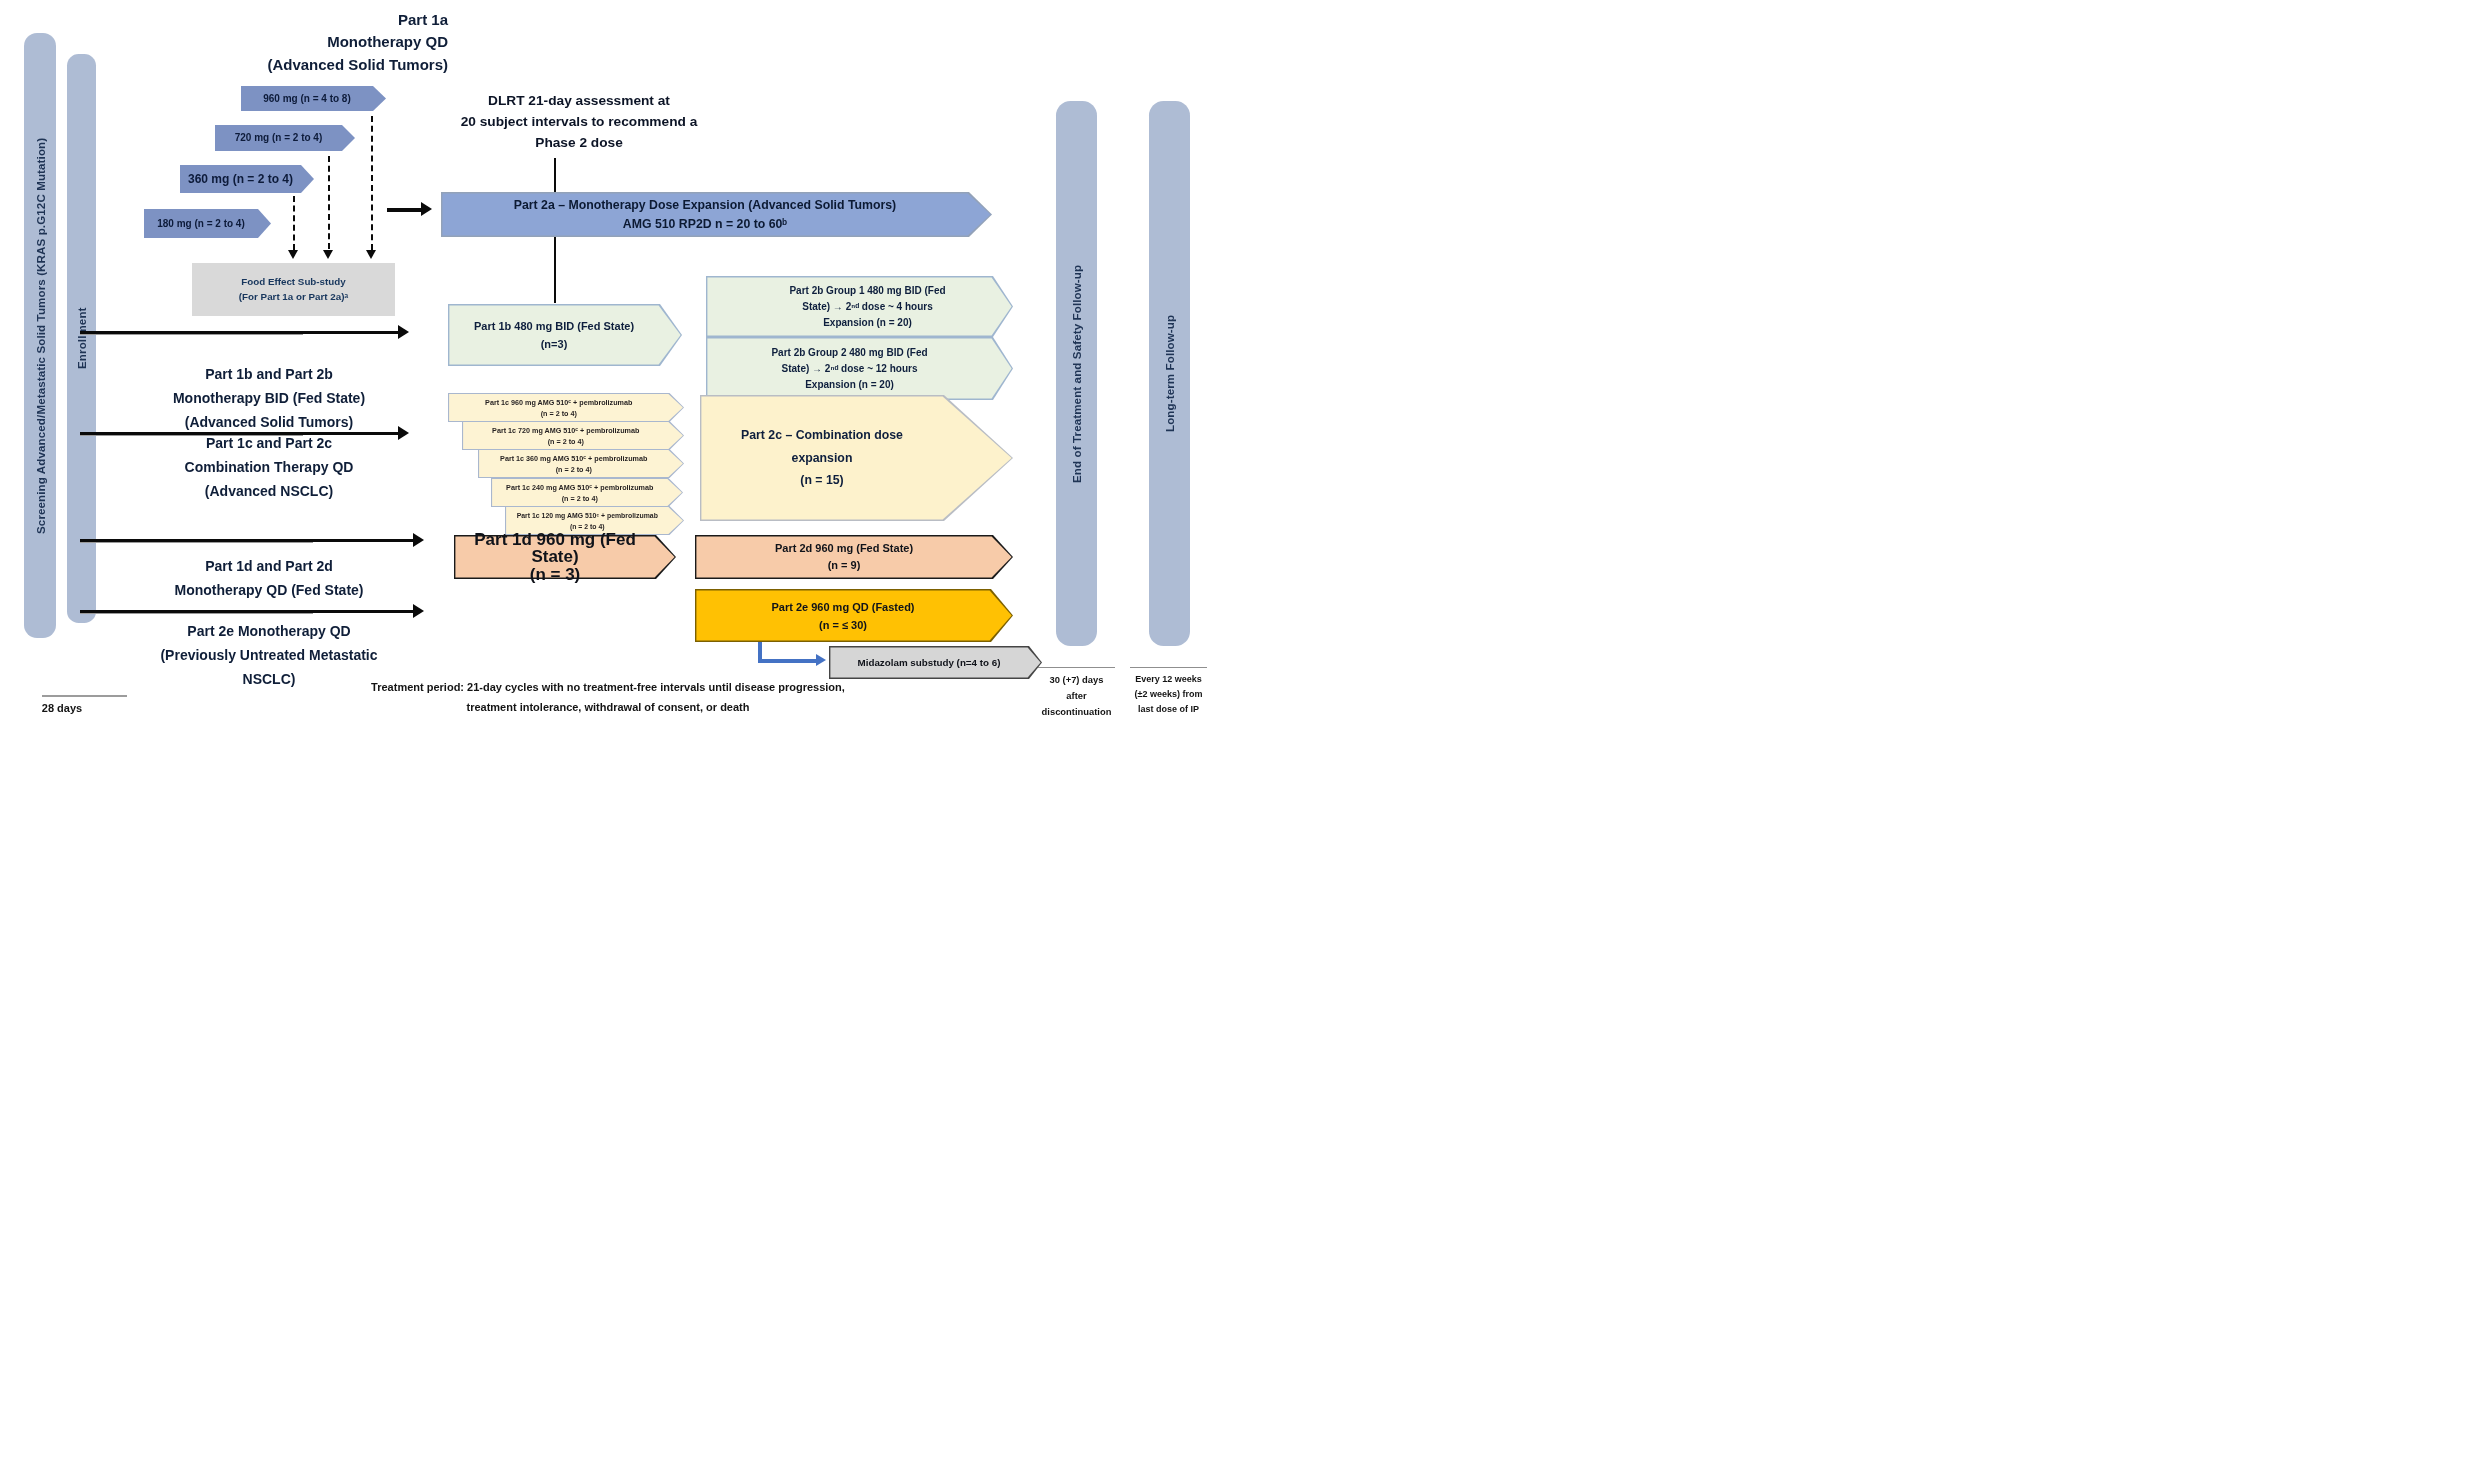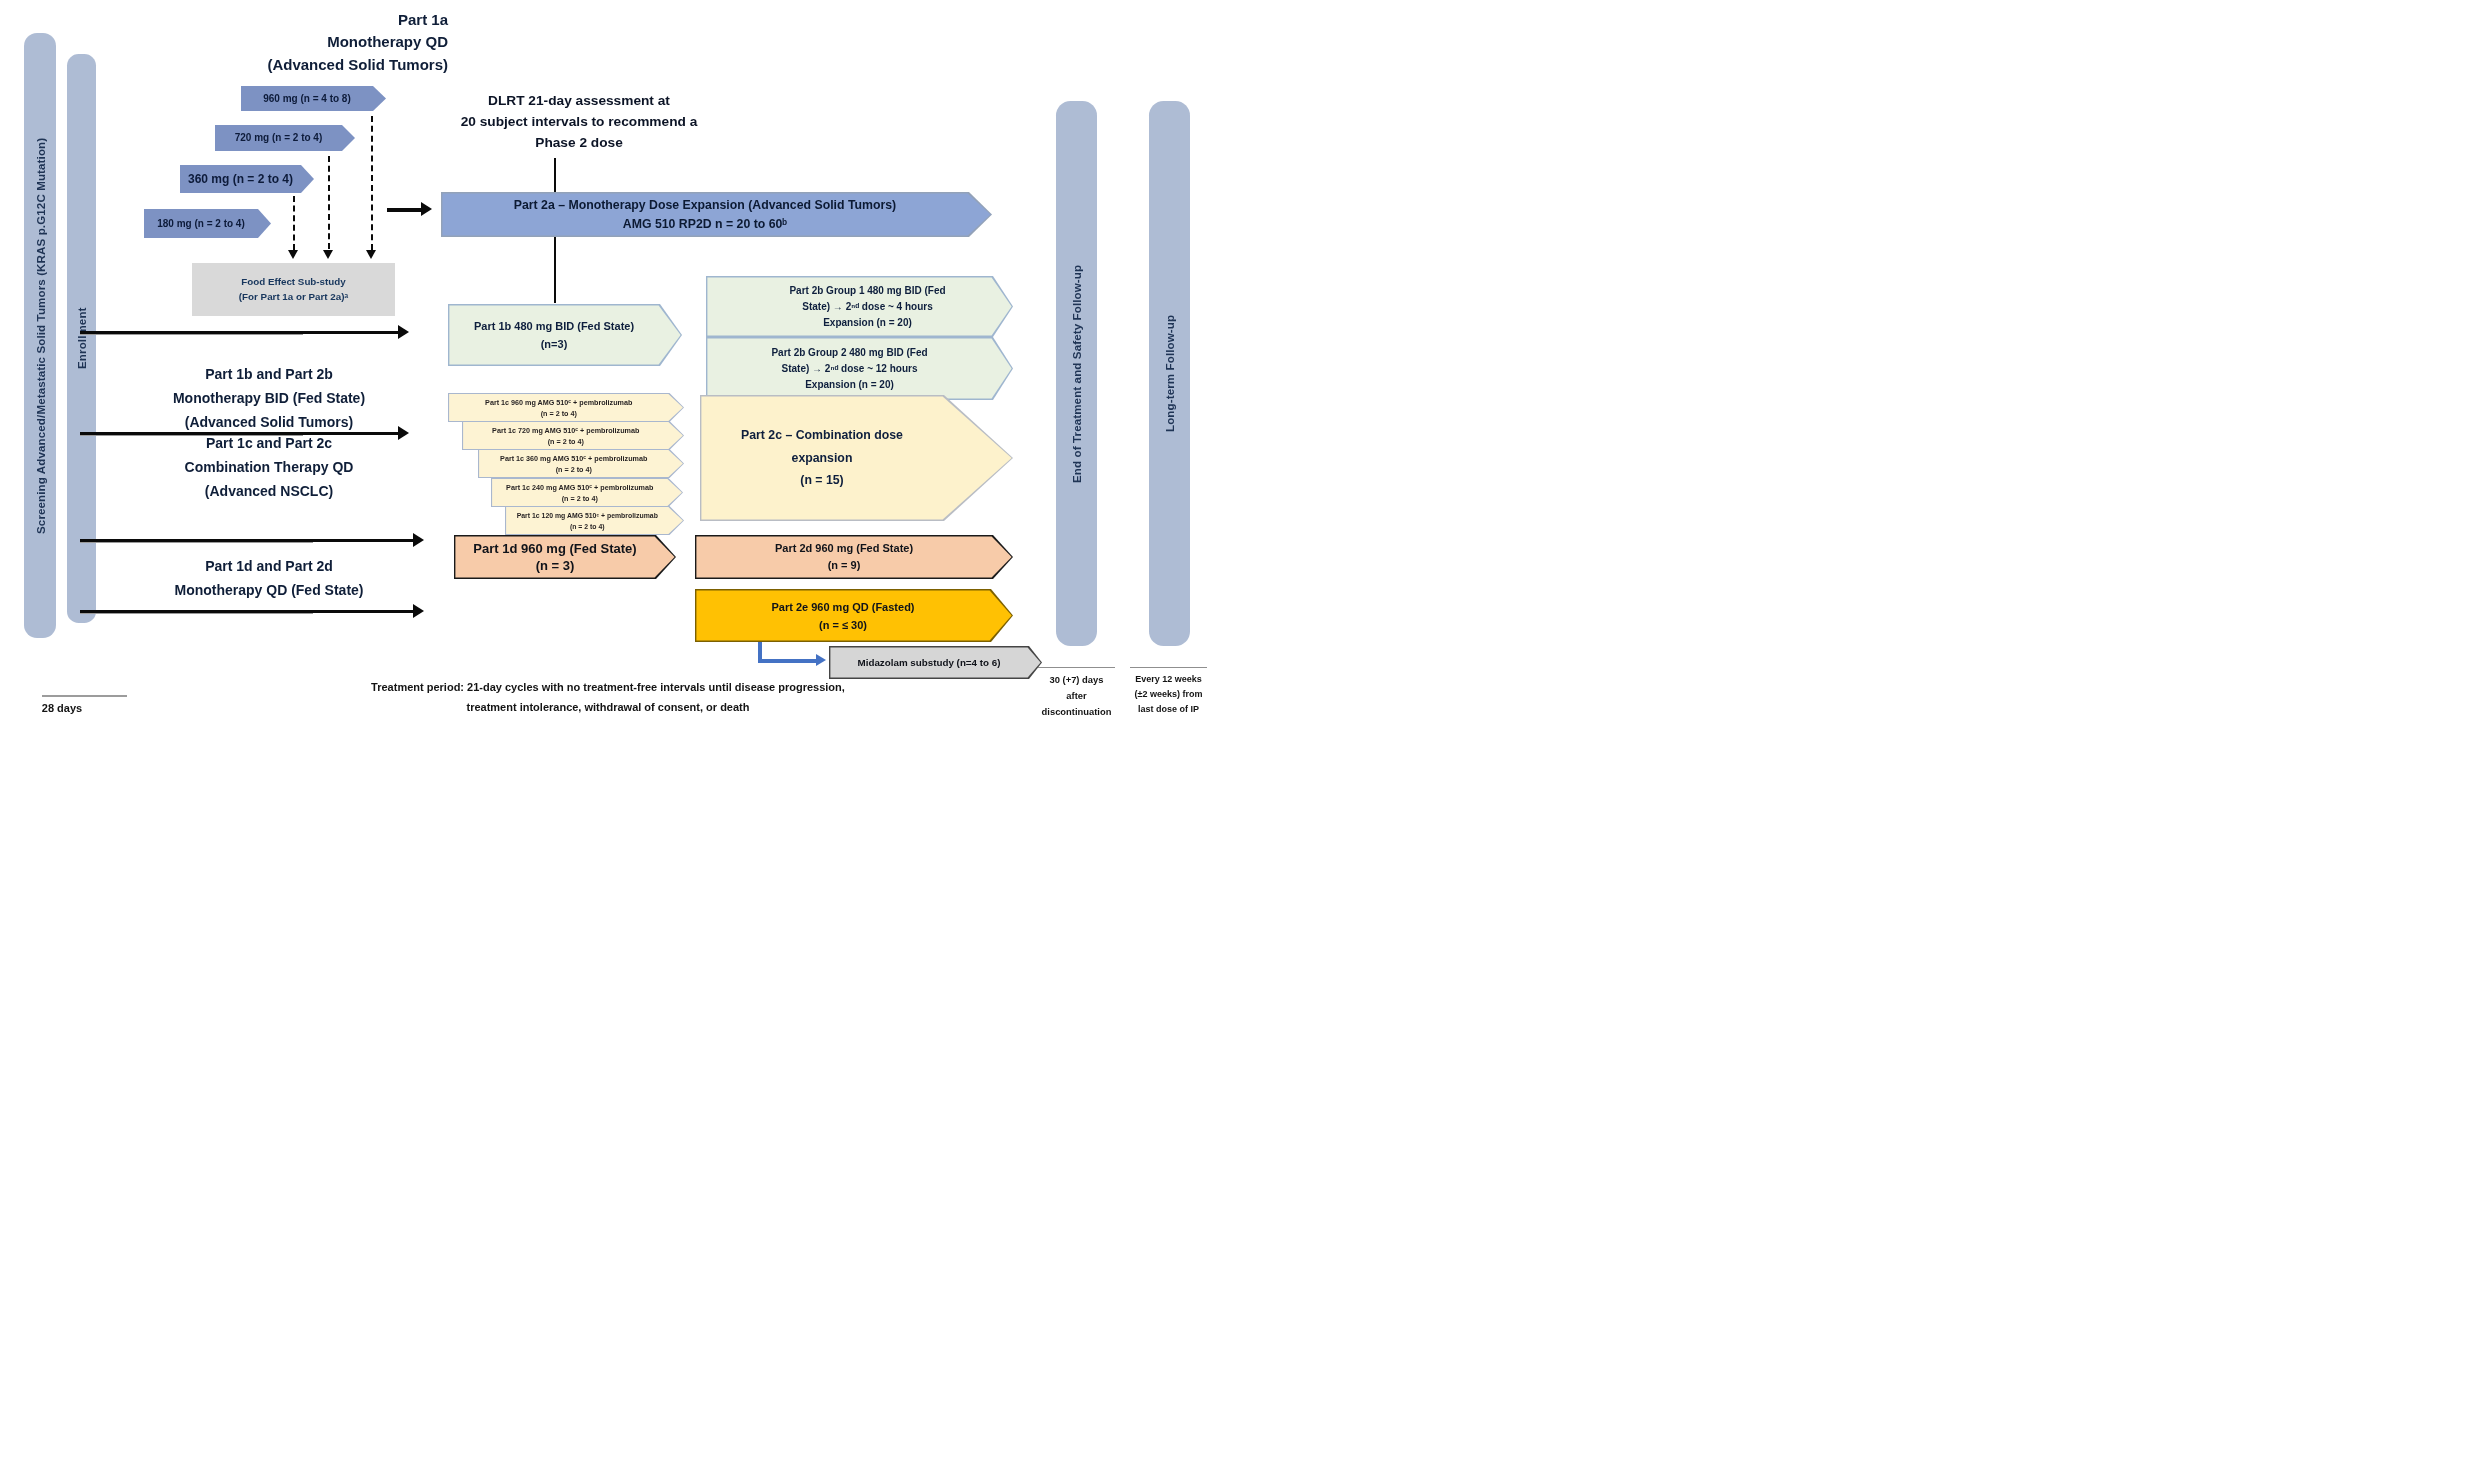--- a/index.html
+++ b/index.html
@@ -235,34 +235,39 @@
     <div>Monotherapy QD (Fed State)</div>
   </div>
   <div class="harrow" style="left:80px;top:610px;width:333px;">
       <div class="head"></div>
       <div class="shadow"></div>
     </div>
 
   <div class="chev" style="left:454px;top:535px;width:222px;height:44px;--tip:20px;--bc:#1a1a1a;--fc:#f7cba9;">
     <div class="cb"></div>
       <div class="cf"></div>
-    <div class="ct" style="font-size:13px;color:#10131a;line-height:17.4px;">
+    <div class="ct" style="font-size:17px;color:#10131a;line-height:17.4px;">
       <div>Part 1d 960 mg (Fed State)</div>
       <div>(n = 3)</div>
     </div>
   </div>
   <div class="chev" style="left:695px;top:535px;width:318px;height:44px;--tip:20px;--bc:#1a1a1a;--fc:#f7cba9;">
     <div class="cb"></div>
       <div class="cf"></div>
     <div class="ct" style="font-size:11px;color:#10131a;line-height:17.4px;">
       <div>Part 2d 960 mg (Fed State)</div>
       <div>(n = 9)</div>
     </div>
   </div>
 
+  <div class="tb sec-title" style="left:81px;top:619px;width:376px;">
+    <div>Part 2e Monotherapy QD</div>
+    <div>(Previously Untreated Metastatic</div>
+    <div>NSCLC)</div>
+  </div>
 
   <div class="chev" style="left:695px;top:589px;width:318px;height:53px;--tip:22px;--bc:#7c6000;--fc:#ffc103;">
     <div class="cb"></div>
       <div class="cf"></div>
     <div class="ct" style="font-size:11px;color:#10131a;line-height:18px;">
       <div>Part 2e 960 mg QD (Fasted)</div>
       <div>(n = ≤ 30)</div>
     </div>
   </div>
 

